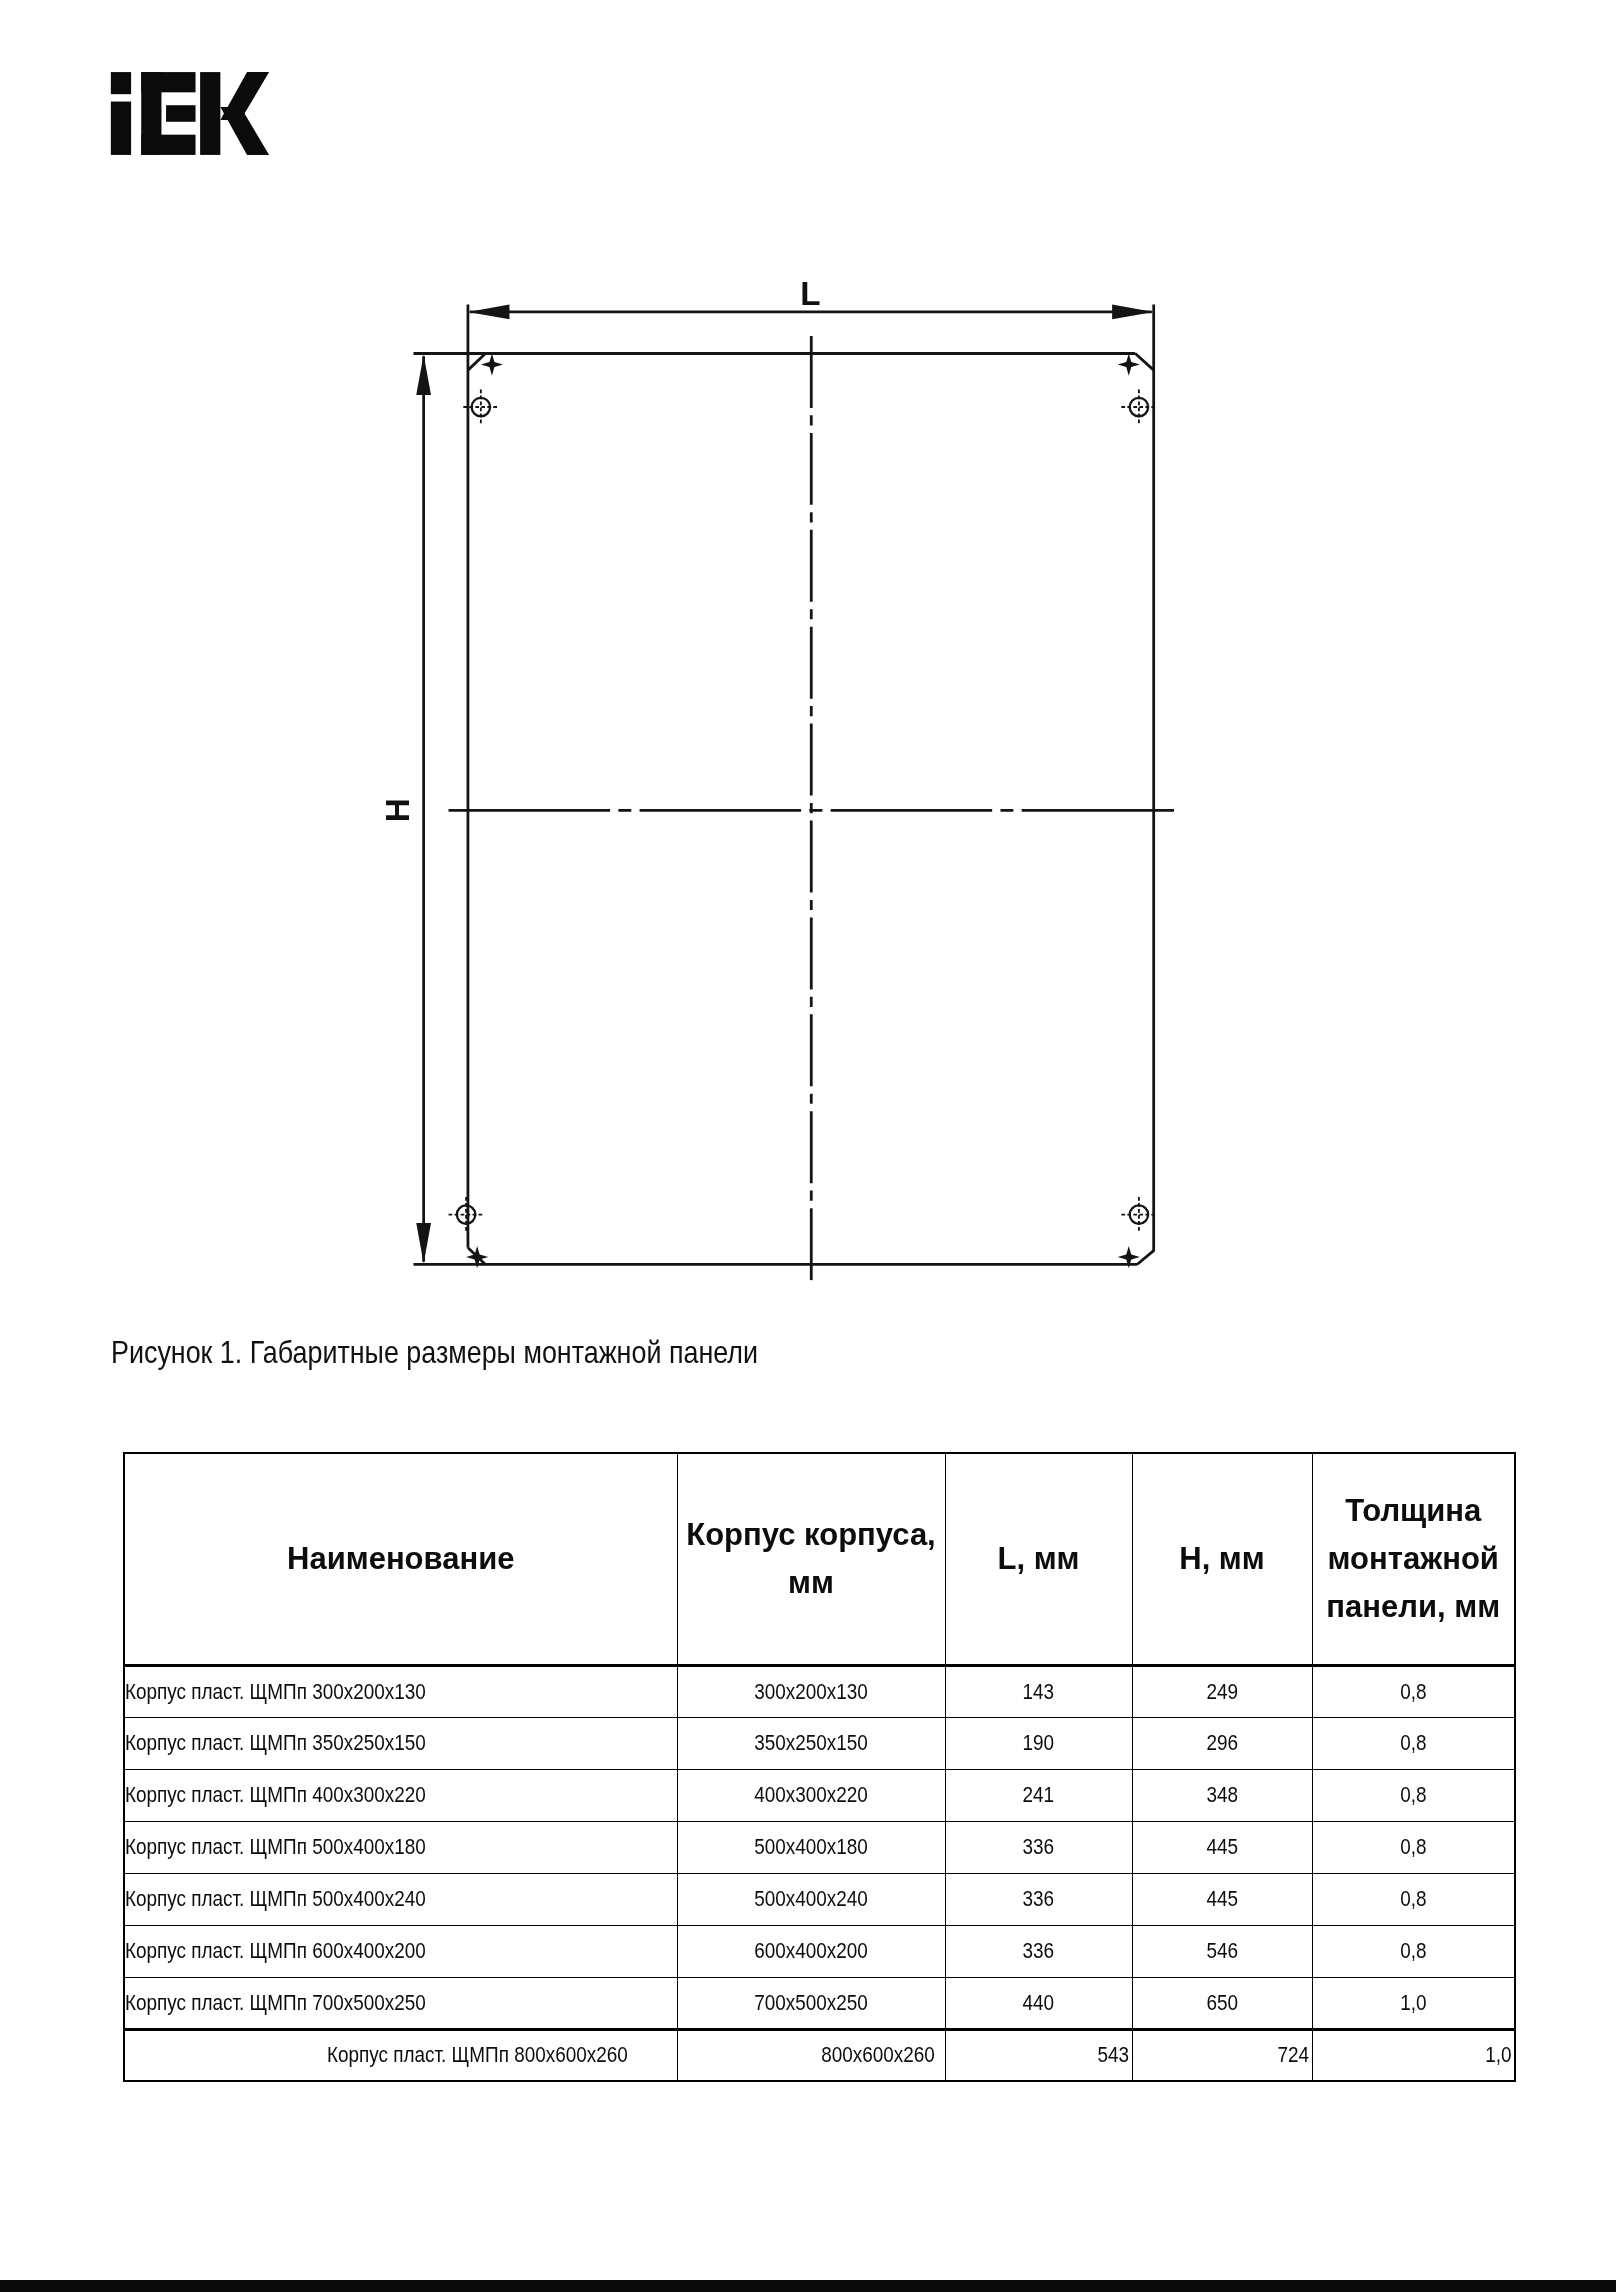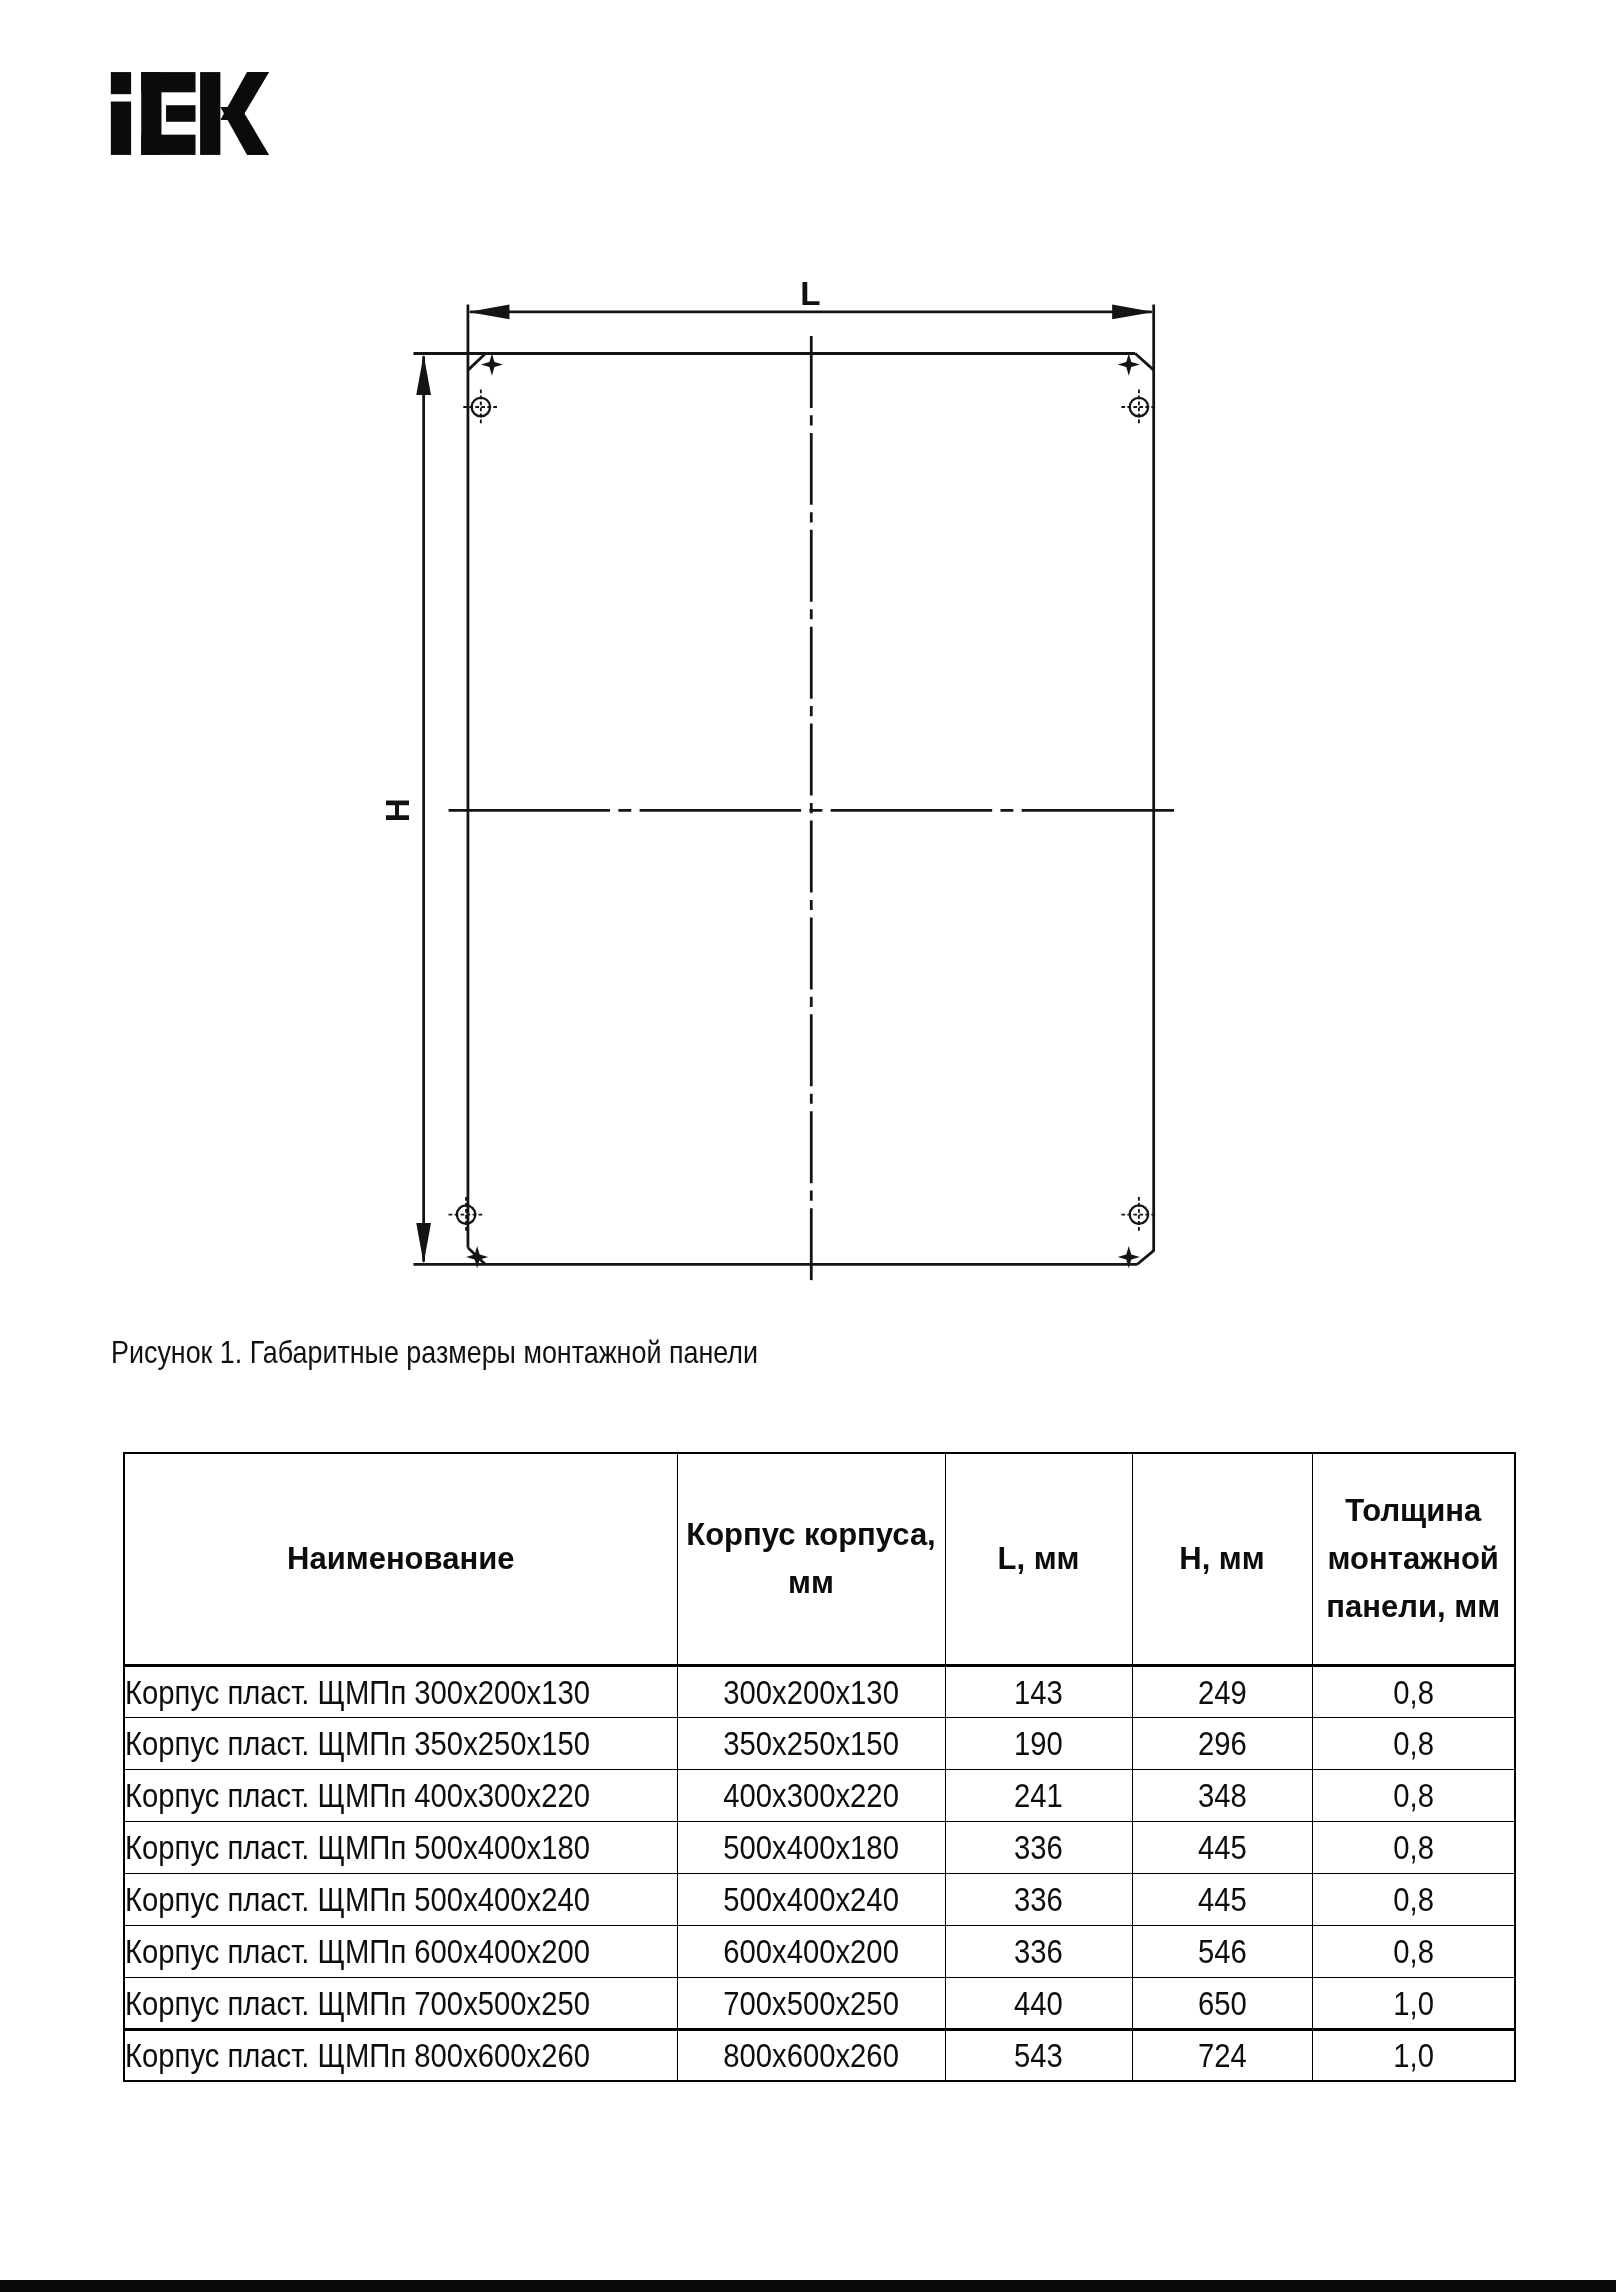--- a/index.html
+++ b/index.html
@@ -30,30 +30,30 @@
     padding:0;
     color:#0d0d0d;
   }
   tr.hdr{height:212px;}
   tr.hdr th{
     font-weight:700;font-size:31px;line-height:1.55;
     text-align:center;border-bottom:3.7px solid #000;
   }
   .hline{white-space:nowrap;}
   tr.drow{height:52px;}
-  tr.drow td{font-size:34px;line-height:1;}
+  tr.drow td{font-size:22px;line-height:1;}
   td.c{text-align:center;}
   td.n{text-align:left;padding-left:5.5px;}
   .cnd{
     display:inline-block;white-space:nowrap;
     transform:scaleX(0.86);
   }
   td.c .cnd{transform-origin:center center;}
   td.n .cnd{transform-origin:left center;}
-  tr.thick-top td{border-top:3.7px solid #000;}
+  tr.thick-top td{border-top:3.7px solid #000;text-align:right;}
   .bottom-strip{
     position:absolute;left:0;top:2280px;width:1617px;height:13px;
     background:#0a0a0a;
   }
 </style>
 </head>
 <body>
 
 <div class="page">
 

